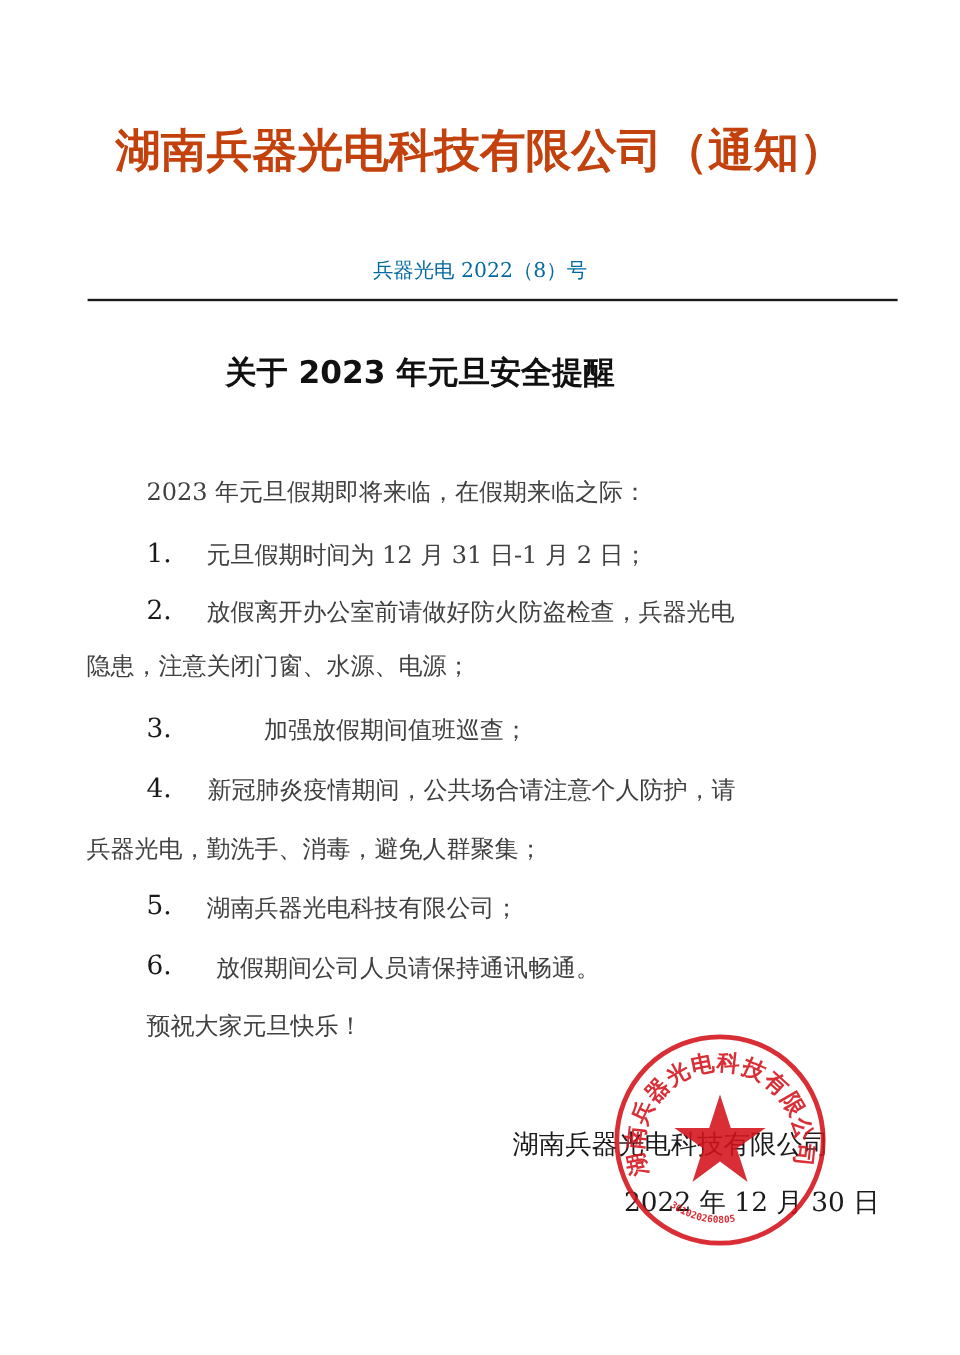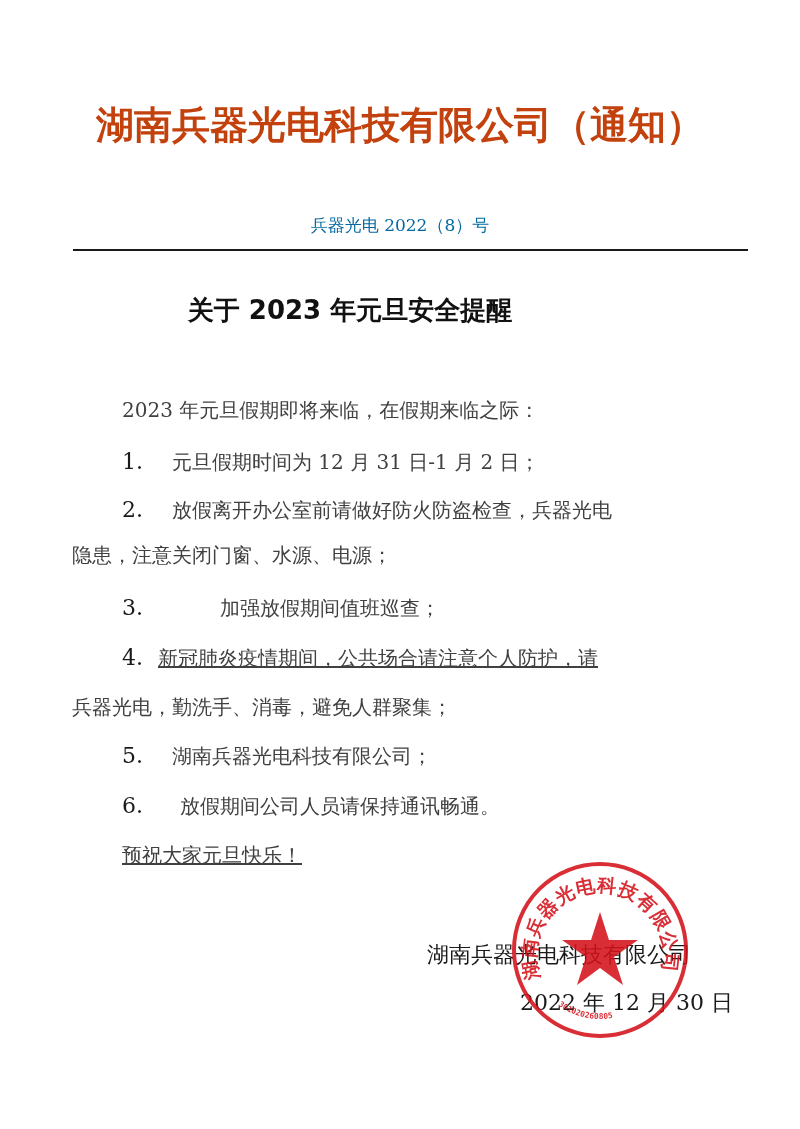--- a/index.html
+++ b/index.html
@@ -33,30 +33,30 @@
 <div class="abs body-line" style="left:172px; top:447px;">元旦假期时间为 12 月 31 日-1 月 2 日；</div>
 
 <div class="abs num" style="left:122px; top:495px;">2.</div>
 <div class="abs body-line" style="left:172px; top:495px;">放假离开办公室前请做好防火防盗检查，兵器光电</div>
 <div class="abs body-line" style="left:72px; top:540px;">隐患，注意关闭门窗、水源、电源；</div>
 
 <div class="abs num" style="left:122px; top:593px;">3.</div>
 <div class="abs body-line" style="left:172px; top:593px;margin-left:48px;">加强放假期间值班巡查；</div>
 
 <div class="abs num" style="left:122px; top:643px;">4.</div>
-<div class="abs body-line" style="left:158px; top:643px;text-decoration:underline;">新冠肺炎疫情期间，公共场合请注意个人防护，请</div>
+<div class="abs body-line" style="left:173px; top:643px;">新冠肺炎疫情期间，公共场合请注意个人防护，请</div>
 <div class="abs body-line" style="left:72px; top:692px;">兵器光电，勤洗手、消毒，避免人群聚集；</div>
 
 <div class="abs num" style="left:122px; top:741px;">5.</div>
 <div class="abs body-line" style="left:172px; top:741px;">湖南兵器光电科技有限公司；</div>
 
 <div class="abs num" style="left:122px; top:791px;">6.</div>
 <div class="abs body-line" style="left:180px; top:791px;">放假期间公司人员请保持通讯畅通。</div>
 
-<div class="abs body-line" style="left:122px; top:840px;text-decoration:underline;">预祝大家元旦快乐！</div>
+<div class="abs body-line" style="left:122px; top:840px;">预祝大家元旦快乐！</div>
 
 <div class="abs sig" style="left:427px; top:940px;">湖南兵器光电科技有限公司</div>
 <div class="abs sig" style="left:520px; top:988px;">2022 年 12 月 30 日</div>
 
 <svg class="seal" viewBox="0 0 180 180">
   <defs>
     <path id="sealArc" d="M 30 118 A 64 64 0 1 1 150 118" fill="none"></path>
     <path id="serialArc" d="M 42 140 A 70 70 0 0 0 138 140" fill="none"></path>
   </defs>
   <circle cx="90" cy="90" r="86" fill="none" stroke="#d4121a" stroke-width="4"></circle>

